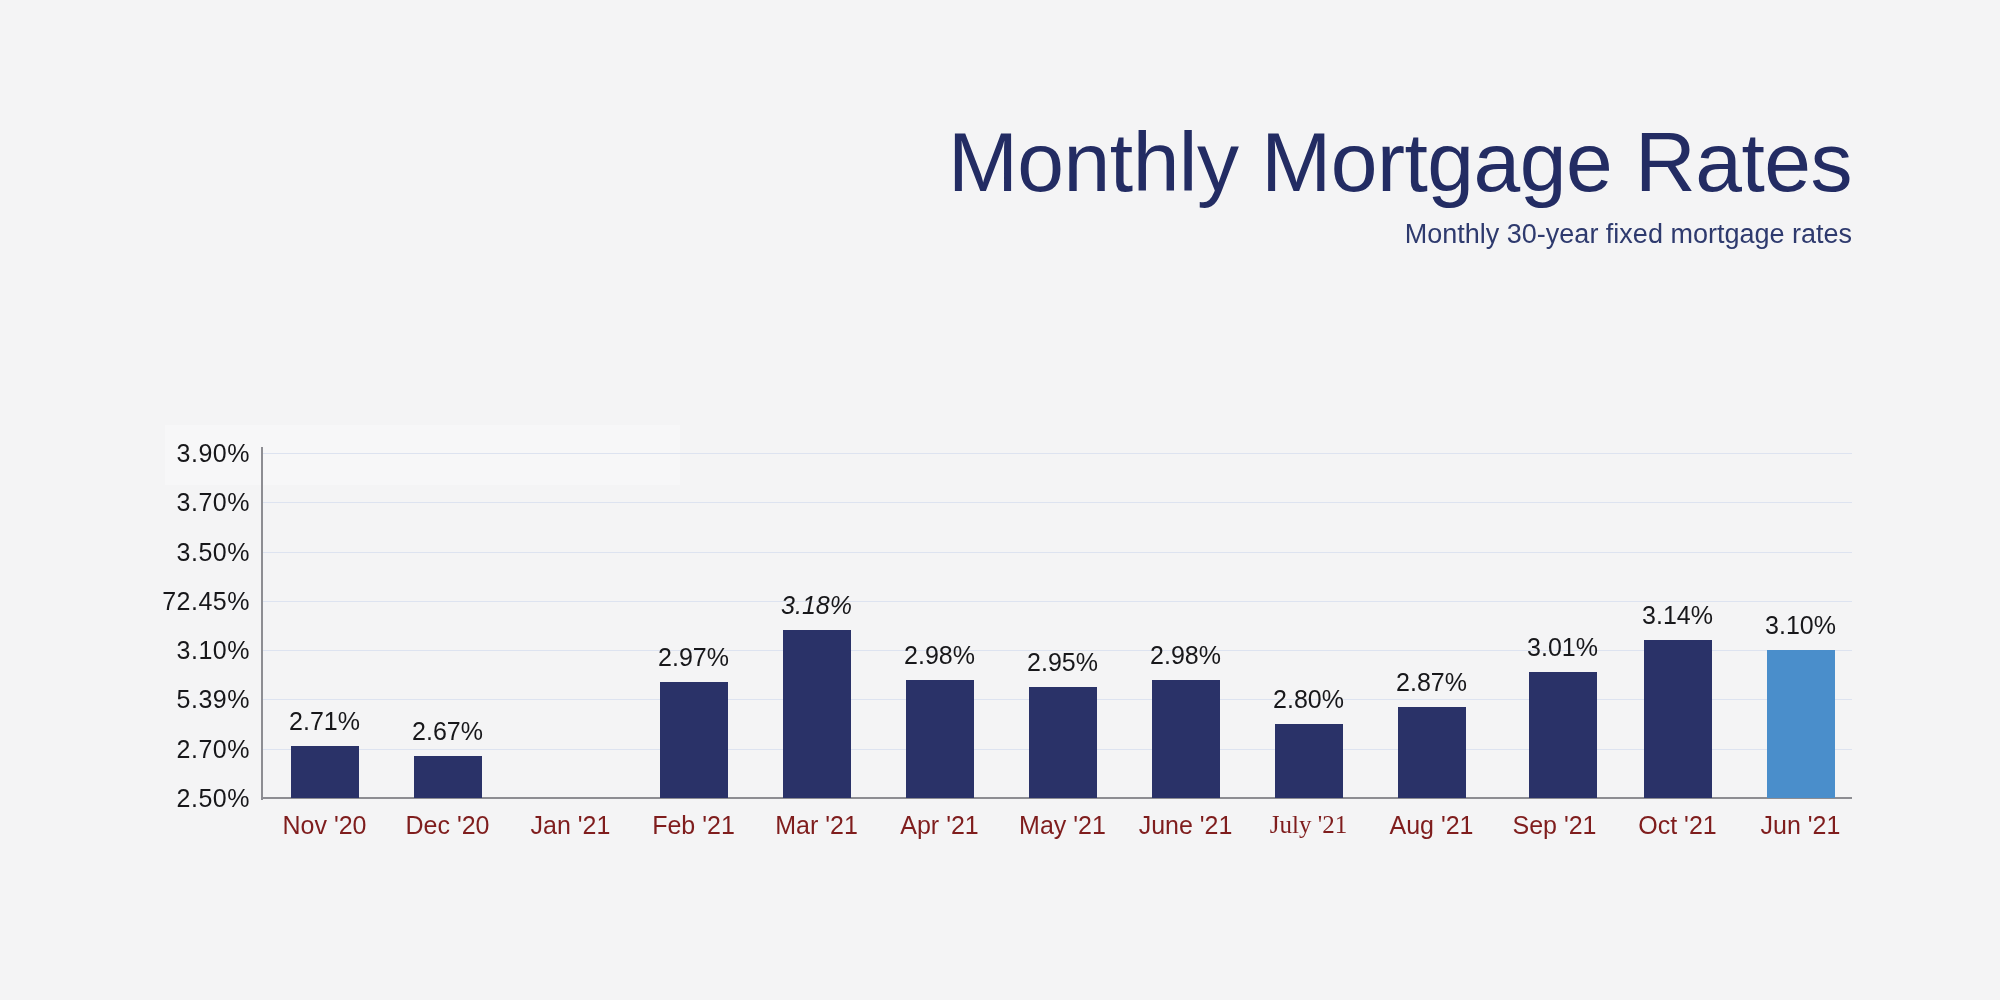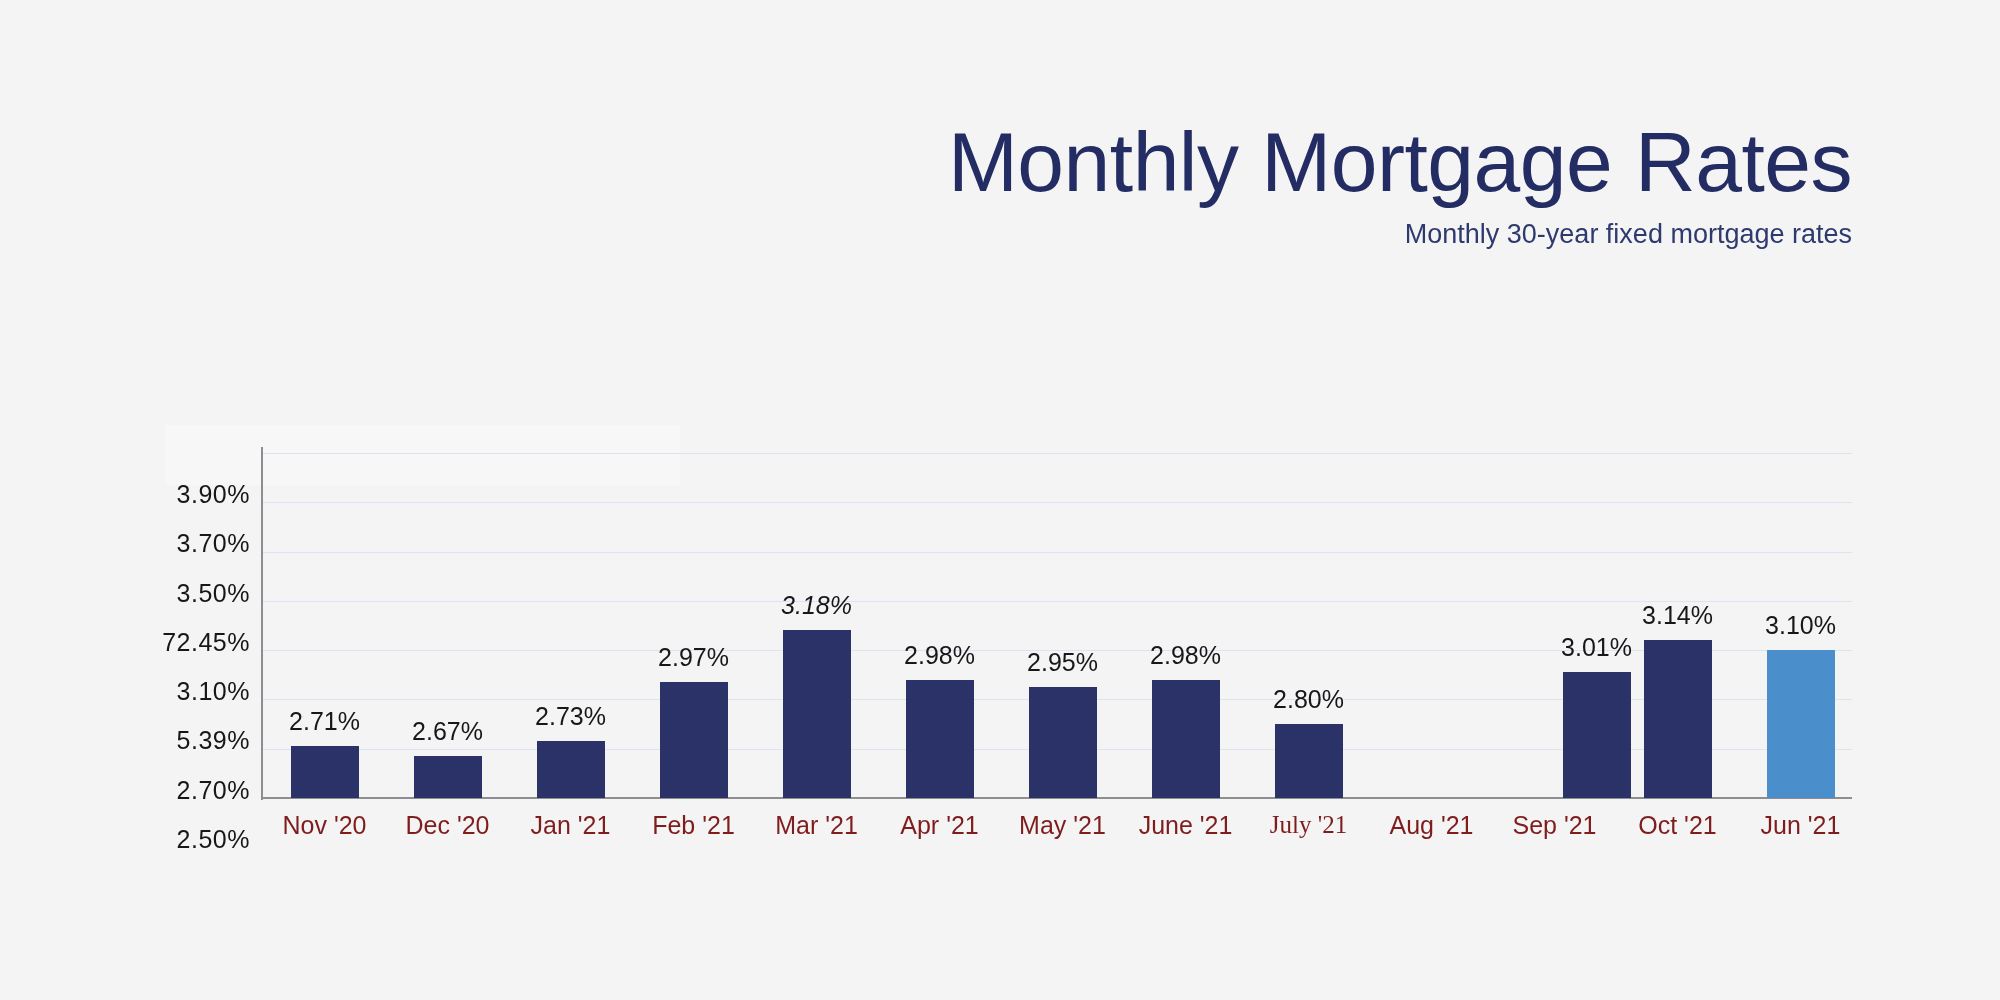--- a/index.html
+++ b/index.html
@@ -99,21 +99,20 @@
   .y-tick {
     position: absolute;
     right: 0;
     width: 120px;
     text-align: right;
     font-size: 25px;
     line-height: 25px;
     color: #17171a;
     letter-spacing: 0.5px;
     white-space: nowrap;
-    margin-top: 41px;
   }
   #y-ticks {
     position: absolute;
     left: 130px;
     top: 0;
     width: 120px;
     height: 1000px;
   }
 
   
@@ -195,24 +194,20 @@
       <div class="gridline" style="top: 246.429px;"></div>
       <div class="gridline" style="top: 295.714px;"></div>
       <div class="bar-slot" style="left: 0px;">
         <div class="bar" style="height: 51.75px;"></div>
         <div class="bar-label" style="bottom: 63.75px;">2.71%</div>
       </div>
       <div class="bar-slot" style="left: 123px;">
         <div class="bar" style="height: 41.8929px;"></div>
         <div class="bar-label" style="bottom: 53.8929px;">2.67%</div>
       </div>
-      <div class="bar-slot" style="left: 246px;">
-        <div class="bar" style="height: 56.6786px;"></div>
-        <div class="bar-label" style="bottom: 68.6786px;">2.73%</div>
-      </div>
       <div class="bar-slot" style="left: 369px;">
         <div class="bar" style="height: 115.821px;"></div>
         <div class="bar-label" style="bottom: 127.821px;">2.97%</div>
       </div>
       <div class="bar-slot" style="left: 492px;">
         <div class="bar" style="height: 167.571px;"></div>
         <div class="bar-label" style="bottom: 179.571px; font-style: italic;">3.18%</div>
       </div>
       <div class="bar-slot" style="left: 615px;">
         <div class="bar" style="height: 118.286px;"></div>
@@ -223,21 +218,25 @@
         <div class="bar-label" style="bottom: 122.893px;">2.95%</div>
       </div>
       <div class="bar-slot" style="left: 861px;">
         <div class="bar" style="height: 118.286px;"></div>
         <div class="bar-label" style="bottom: 130.286px;">2.98%</div>
       </div>
       <div class="bar-slot" style="left: 984px;">
         <div class="bar" style="height: 73.9286px;"></div>
         <div class="bar-label" style="bottom: 85.9286px;">2.80%</div>
       </div>
-      <div class="bar-slot" style="left: 1272px; margin-top: 11px;">
+      <div class="bar-slot" style="left: 1107px;">
+        <div class="bar" style="height: 91.1786px;"></div>
+        <div class="bar-label" style="bottom: 103.179px;">2.87%</div>
+      </div>
+      <div class="bar-slot" style="left: 1238px; margin-top: 11px;">
         <div class="bar" style="height: 125.679px;"></div>
         <div class="bar-label" style="bottom: 137.679px;">3.01%</div>
       </div>
       <div class="bar-slot" style="left: 1353px;">
         <div class="bar" style="height: 157.714px;"></div>
         <div class="bar-label" style="bottom: 169.714px;">3.14%</div>
       </div>
       <div class="bar-slot" style="left: 1476px;">
         <div class="bar highlight" style="height: 147.857px;"></div>
         <div class="bar-label" style="bottom: 159.857px;">3.10%</div>

